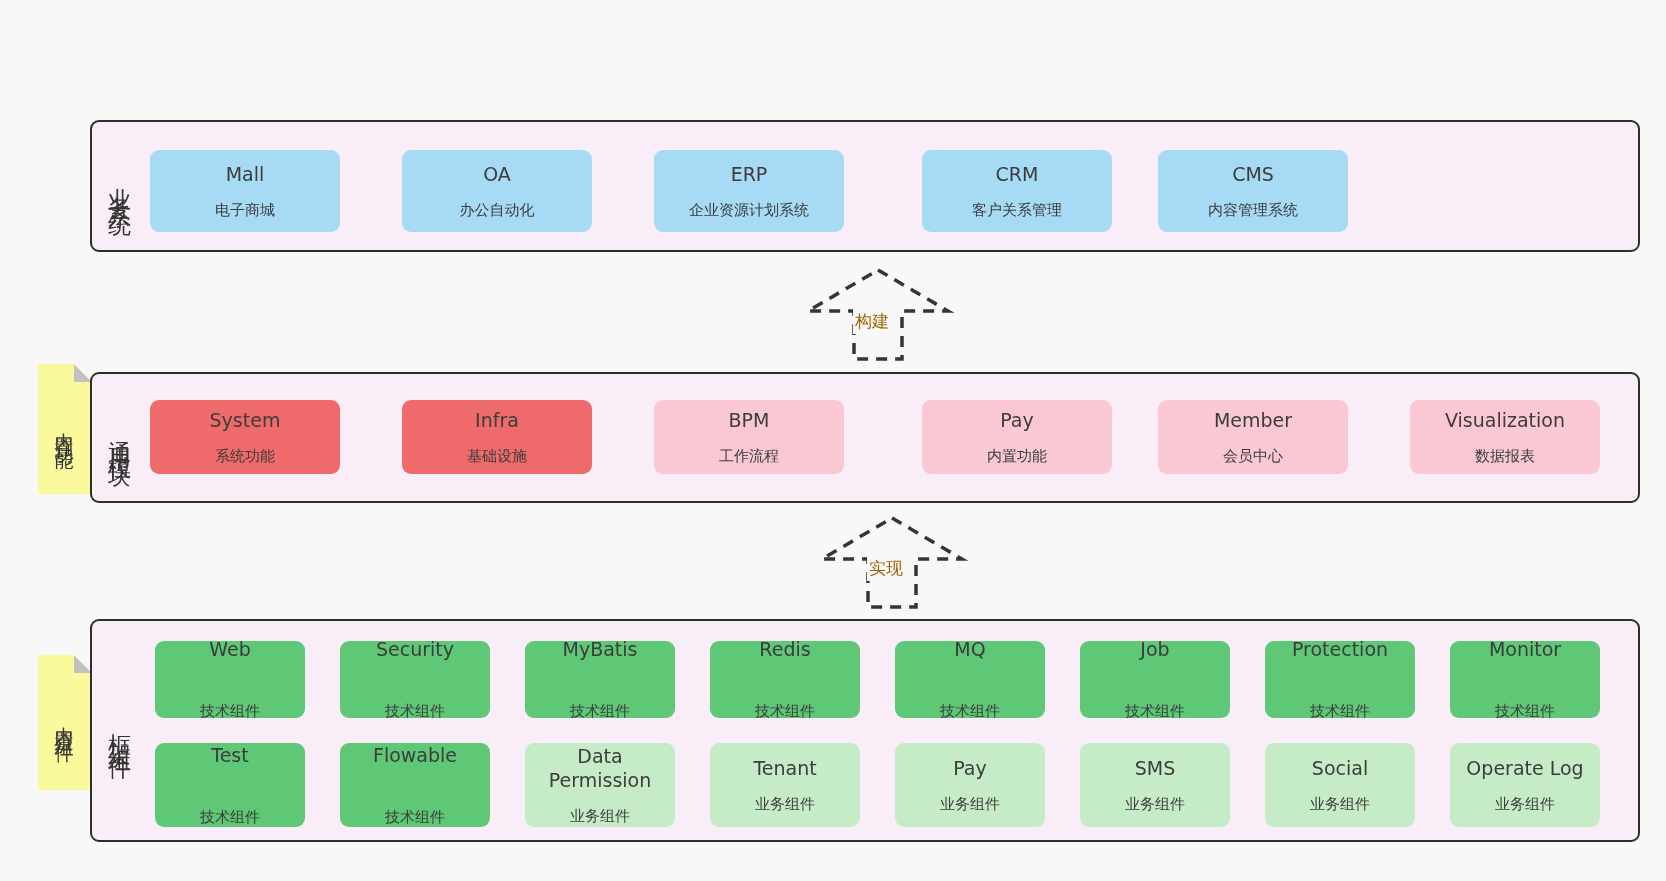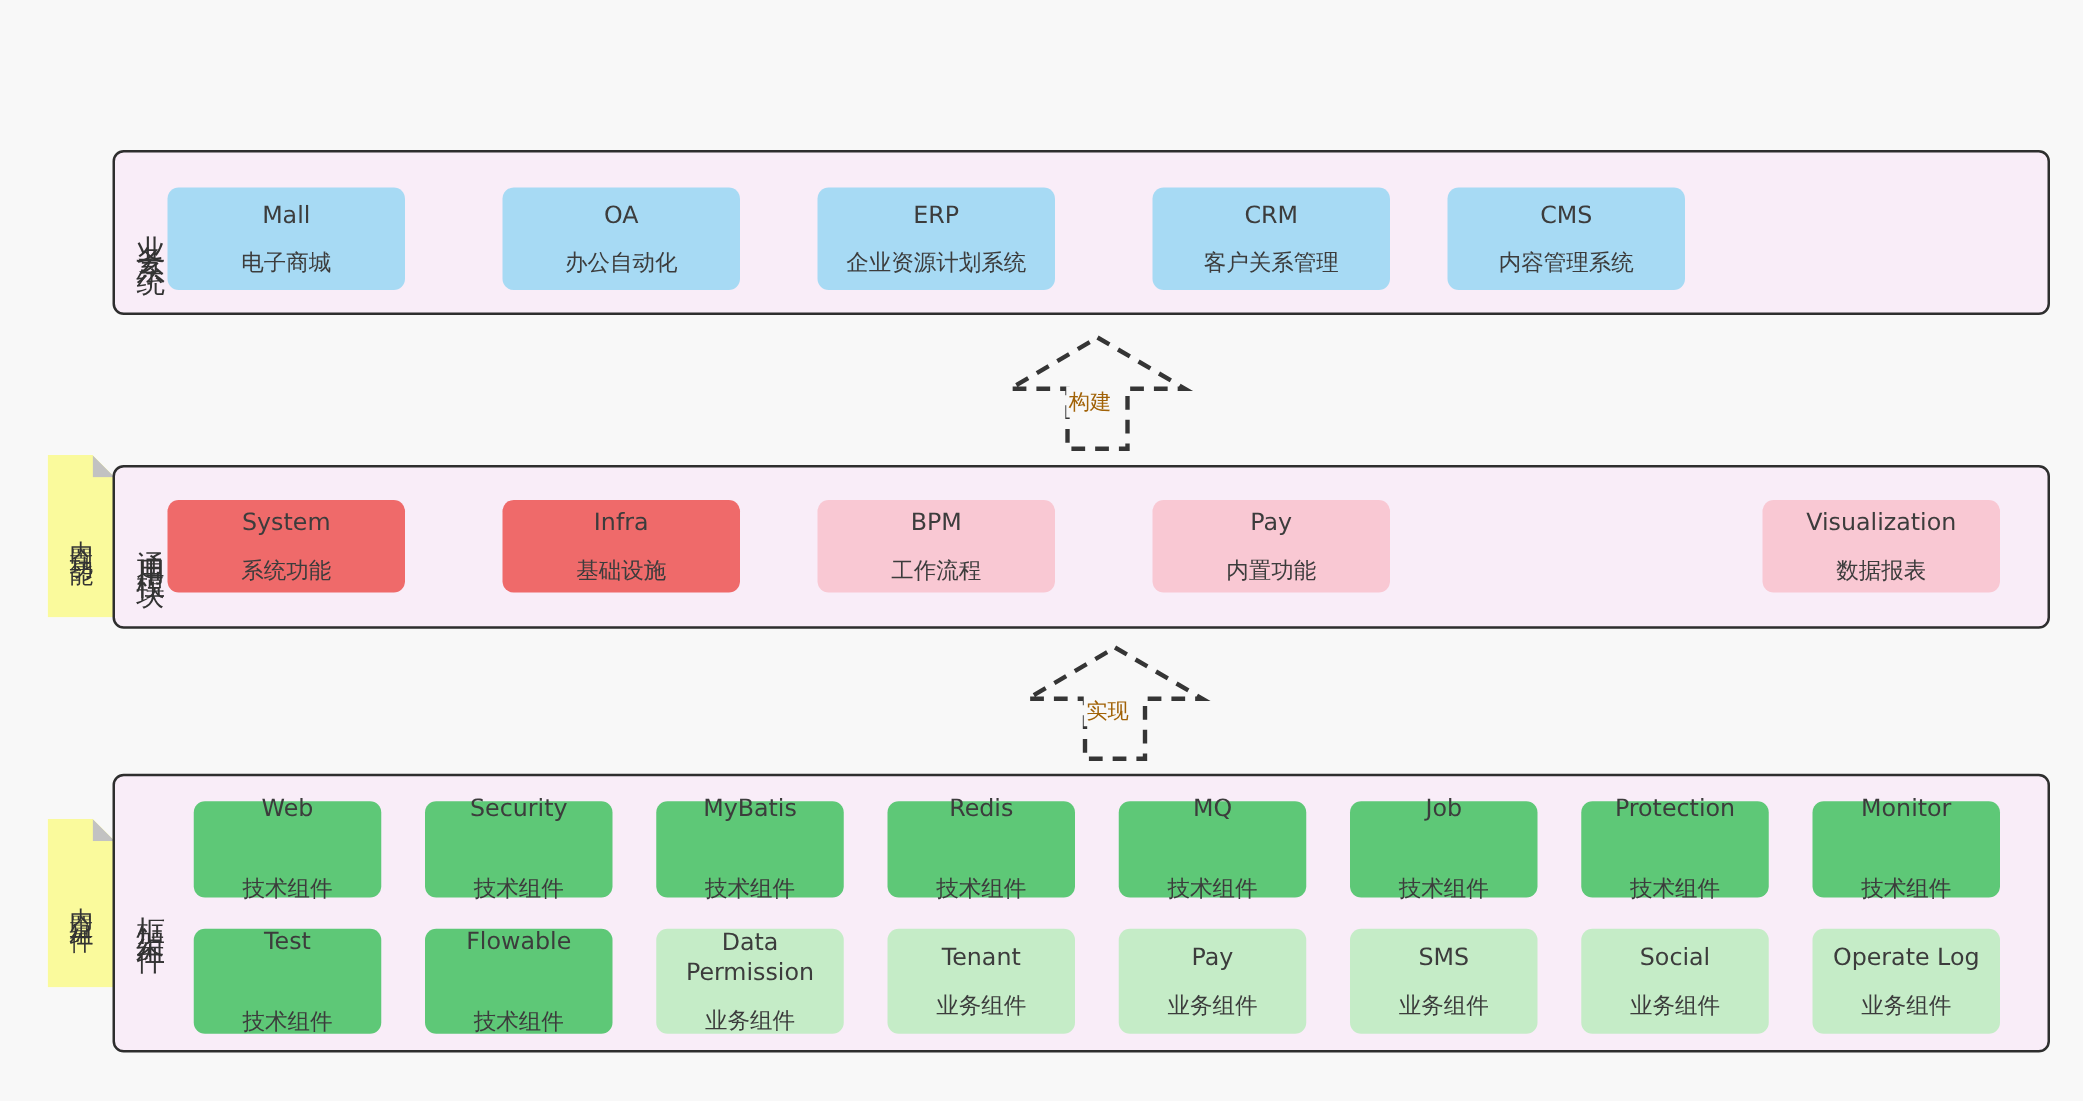--- a/index.html
+++ b/index.html
@@ -14,33 +14,33 @@
   #band-components { top:619px; height:223px; }
 
   .band-label { position:absolute; left:13px; top:50%; transform:translateY(-50%);
                 writing-mode:vertical-rl; text-orientation:upright;
                 font-size:23px; letter-spacing:8px; color:#333; white-space:nowrap; }
 
   .box { position:absolute; border-radius:9px; display:flex; flex-direction:column;
          align-items:center; justify-content:center; text-align:center;
          padding:2px 8px; line-height:1.3; }
   .box .en { font-size:19px; }
-  .box .zh { font-size:18px; margin-top:14px; }
+  .box .zh { font-size:15px; margin-top:14px; }
 
   .blue        { background:var(--blue,#a7daf4); }
   .red         { background:var(--red,#ef6a6a); }
   .pink        { background:var(--pink,#f9c8d3); }
   .green       { background:var(--green,#5ec877);gap:26px; }
   .green-light { background:var(--green-light,#c5ecc7); }
 
   
   #band-business .box, #band-modules .box { width:190px; }
   #band-business .box { top:28px; height:82px; }
   #band-modules  .box { top:26px; height:74px; }
-  .c1{left:42px} .c2{left:310px} .c3{left:562px} .c4{left:830px} .c5{left:1066px} .c6{left:1318px}
+  .c1{left:58px} .c2{left:310px} .c3{left:562px} .c4{left:830px} .c5{left:1066px} .c6{left:1318px}
 
   
   #band-components .box { width:150px; }
   #band-components .r1 { top:20px;  height:77px; }
   #band-components .r2 { top:122px; height:84px; }
   .k1{left:63px} .k2{left:248px} .k3{left:433px} .k4{left:618px}
   .k5{left:803px} .k6{left:988px} .k7{left:1173px} .k8{left:1358px}
 
   
   .sticky { position:absolute; left:38px; width:54px; background:var(--sticky-yellow,#fafa9c);
@@ -112,20 +112,24 @@
       <div class="zh">基础设施</div>
     </div>
     <div class="box pink c3">
       <div class="en">BPM</div>
       <div class="zh">工作流程</div>
     </div>
     <div class="box pink c4">
       <div class="en">Pay</div>
       <div class="zh">内置功能</div>
     </div>
+    <div class="box pink c5">
+      <div class="en">Member</div>
+      <div class="zh">会员中心</div>
+    </div>
     <div class="box pink c6">
       <div class="en">Visualization</div>
       <div class="zh">数据报表</div>
     </div>
   </div>
 
   <svg class="arrow-svg" style="left:812px;top:510px" width="160" height="105" viewBox="0 0 160 105">
     <polygon points="80,8 150,49 104,49 104,97 56,97 56,49 10,49"></polygon>
   </svg>
   <div class="arrow-label" id="arrow-label-implement">实现</div>

